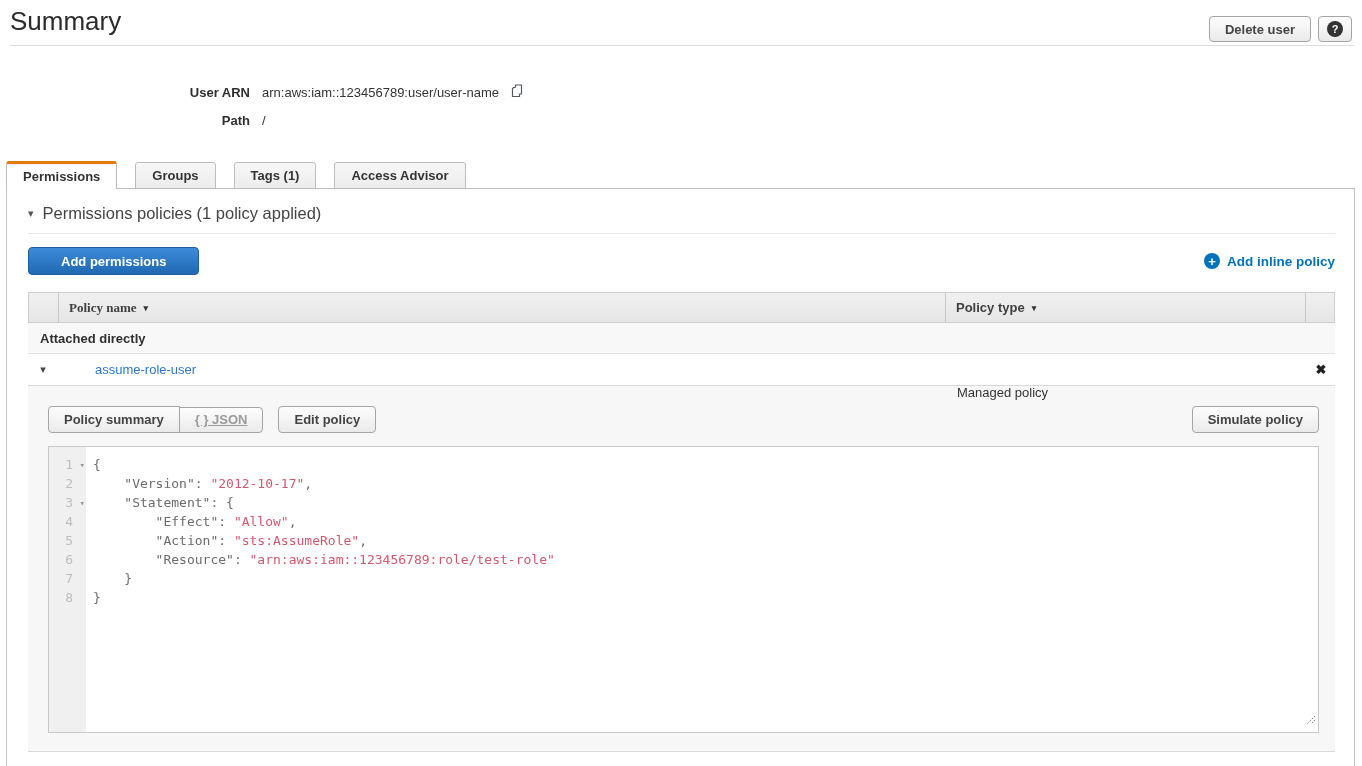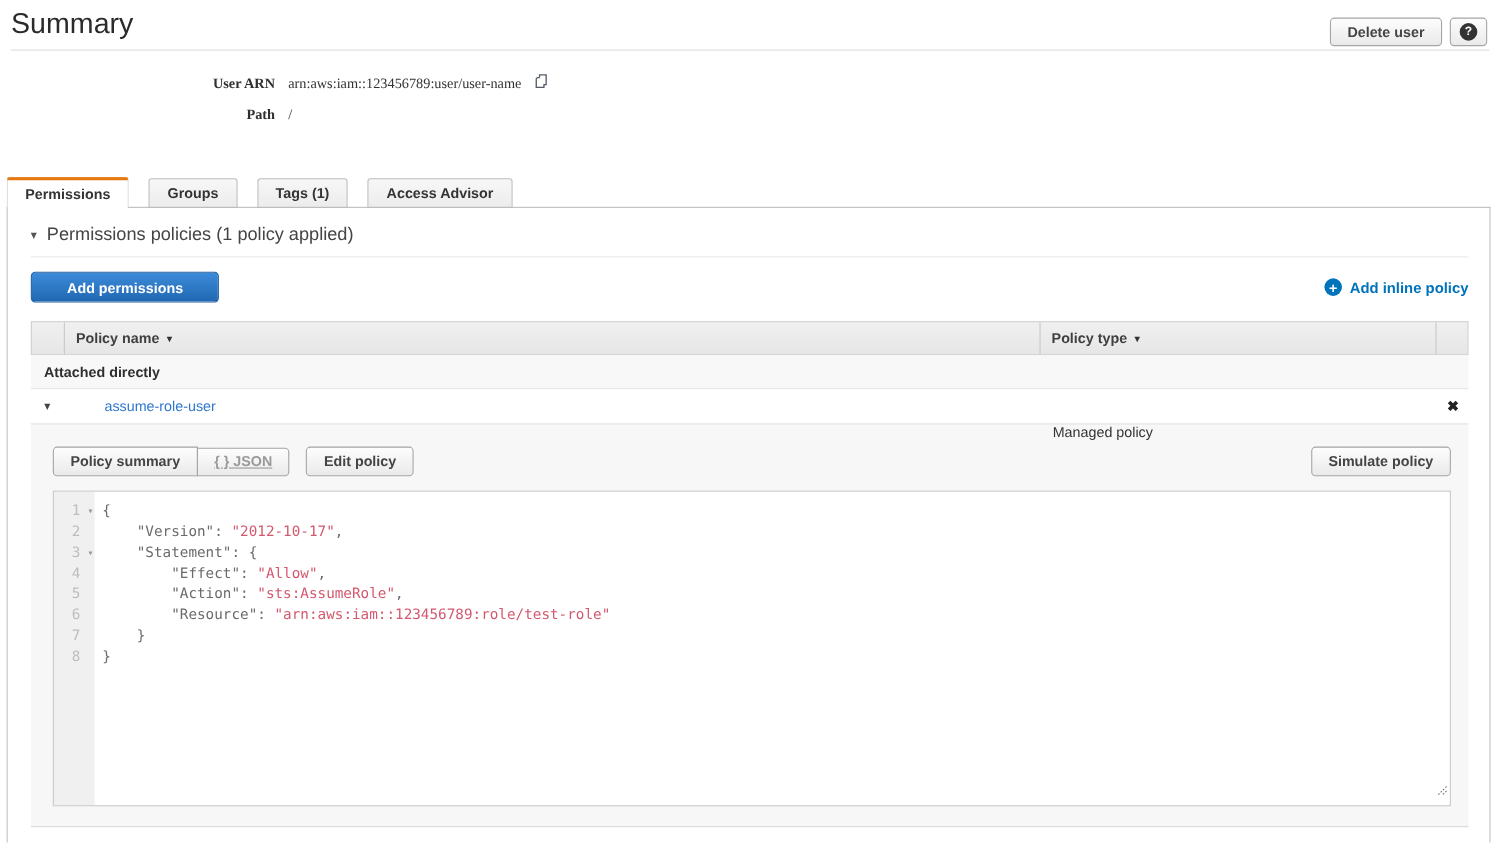--- a/index.html
+++ b/index.html
@@ -13,21 +13,21 @@
          height:26px; padding:0 15px; font-size:13px; font-weight:bold; color:#444;
          background:linear-gradient(#fdfdfd,#eaeaea); border:1px solid #a5a5a5;
          border-radius:4px; cursor:pointer; white-space:nowrap; }
   .btn-help { padding:0 8px; }
   .help-circle { display:inline-flex; align-items:center; justify-content:center;
                  width:16px; height:16px; border-radius:50%; background:#333; color:#fff;
                  font-size:11px; font-weight:bold; }
   .top-divider { position:absolute; left:10px; right:8px; top:45px; height:1px; background:#ddd; }
 
   
-  .fields { position:absolute; top:62px; left:0;font-family:Liberation Serif, serif; }
+  .fields { position:absolute; top:78px; left:0; }
   .field-row { display:flex; align-items:center; height:28px; font-size:13px; }
   .field-label { width:250px; text-align:right; font-weight:bold; color:#2f2f2f; }
   .field-value { margin-left:12px; color:#333; display:flex; align-items:center; gap:8px; }
   .copy-icon { display:inline-block; cursor:pointer; margin-left:2px; }
 
   
   .tabbar { position:absolute; left:6px; top:161px; height:28px; display:flex;
             align-items:flex-end; gap:18px; z-index:3; }
   .tab { height:27px; display:flex; align-items:center; padding:0 16px;
          font-size:13px; font-weight:bold; color:#333; cursor:pointer;
@@ -55,21 +55,21 @@
   .plus-circle { display:inline-flex; align-items:center; justify-content:center;
                  width:16px; height:16px; border-radius:50%; background:#0073bb; color:#fff;
                  font-size:13px; font-weight:bold; line-height:1; }
 
   
   .policy-table { margin-top:17px; }
   .thead { display:flex; height:31px; background:linear-gradient(#f0f0f0,#e6e6e6);
            border:1px solid #cdcdcd; font-size:13px; font-weight:bold; color:#3f3f3f; }
   .th { display:flex; align-items:center; }
   .th-expander { width:30px; border-right:1px solid #c8c8c8; }
-  .th-name { flex:1; padding-left:10px; border-right:1px solid #c8c8c8; gap:7px; }
+  .th-name { flex:1; padding-left:10px; border-right:1px solid #c8c8c8; gap:7px;font-family:Liberation Serif, serif; }
   .th-type { width:360px; padding-left:10px; border-right:1px solid #c8c8c8; gap:7px; }
   .th-actions { width:28px; }
   .sort-caret { font-size:9px; color:#333; }
 
   .group-row { height:31px; display:flex; align-items:center; background:#f8f8f8;
                border-bottom:1px solid #e3e3e3; font-size:13px; font-weight:bold; color:#2f2f2f;
                padding-left:12px; }
   .policy-row { height:32px; display:flex; align-items:center; background:#fff;
                 border-bottom:1px solid #d7d7d7; font-size:13px; }
   .row-expander { width:30px; text-align:center; font-size:11px; color:#444; cursor:pointer; }

